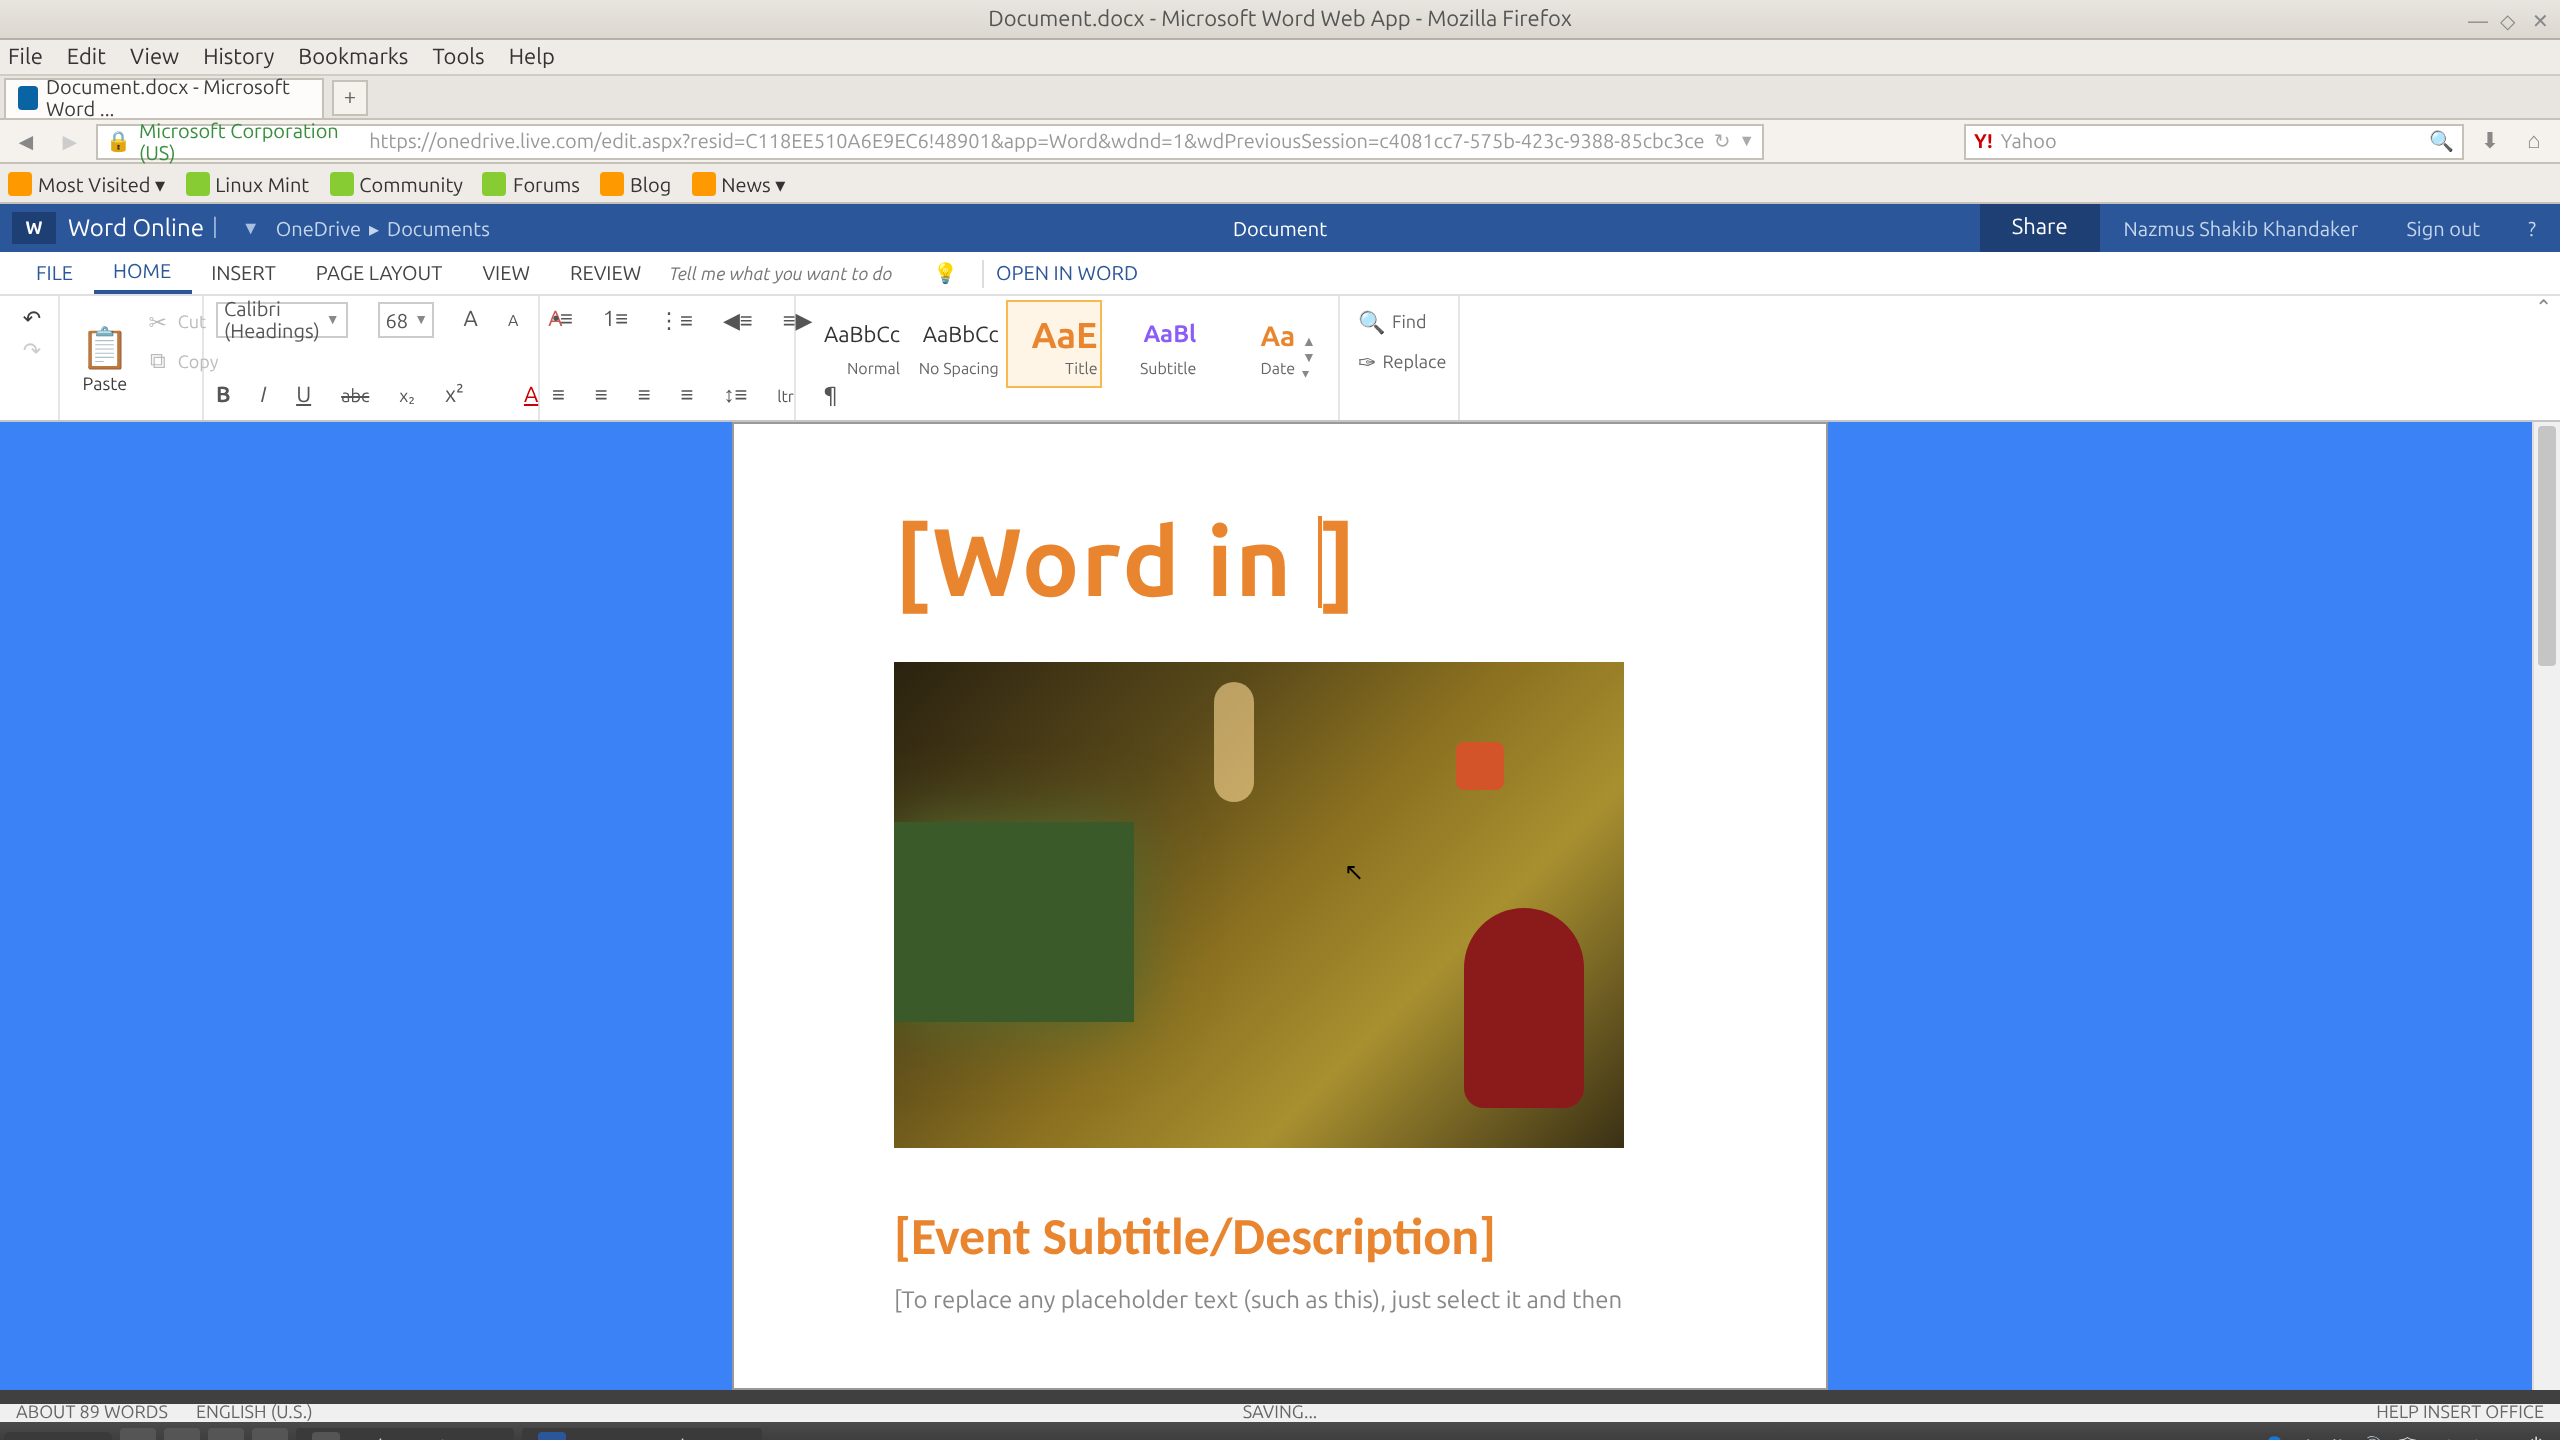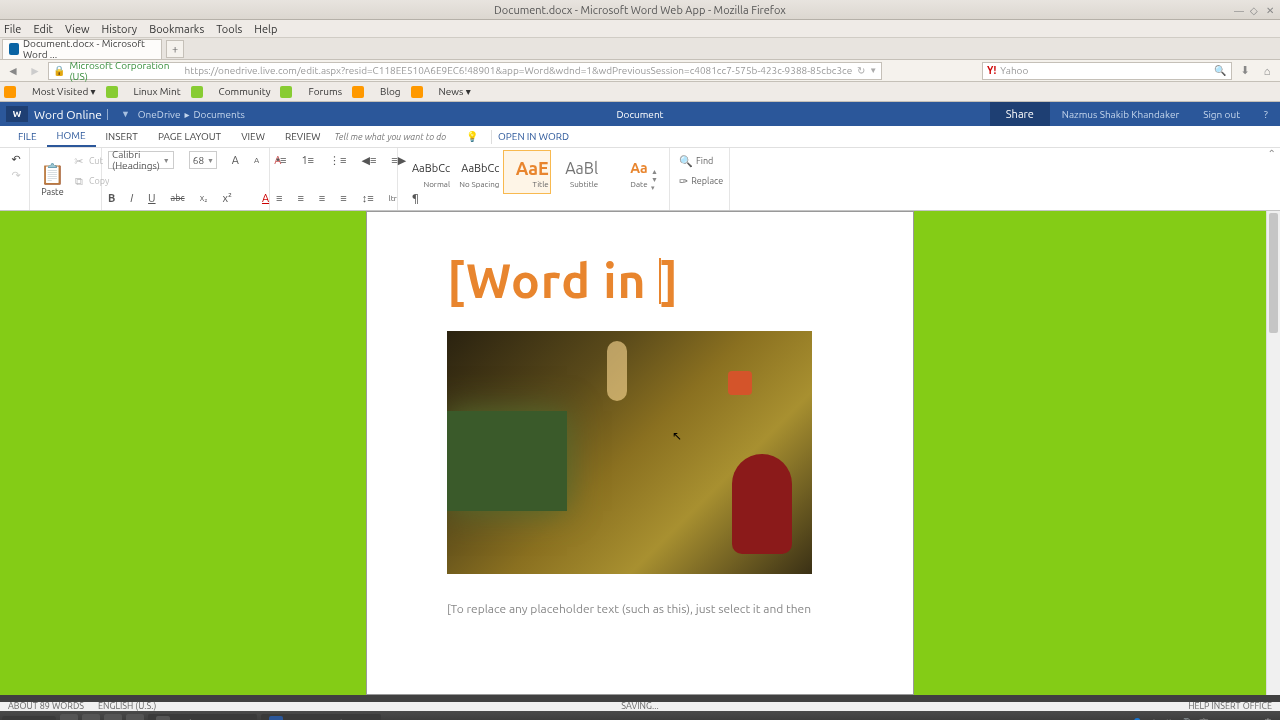--- a/index.html
+++ b/index.html
@@ -17,21 +17,21 @@
 .urlbar .navbtn{width:18px;text-align:center;color:#888;font-size:12px}
 .urlbar .addr{flex:0 0 780px;height:18px;background:#fff;border:1px solid #c5c0b8;display:flex;align-items:center;padding:0 4px;font-size:10px;color:#999;gap:4px}
 .urlbar .addr .lock{color:#6a6}
 .urlbar .addr .corp{color:#388e3c}
 .urlbar .addr .urltext{color:#999;white-space:nowrap;overflow:hidden}
 .urlbar .gap{flex:1}
 .urlbar .search{width:250px;height:18px;background:#fff;border:1px solid #c5c0b8;display:flex;align-items:center;padding:0 4px;font-size:10px;color:#999;gap:4px}
 .urlbar .search .y{color:#c00;font-weight:bold}
 .urlbar .tool{width:18px;text-align:center;color:#888}
 .bmbar{height:20px;background:#efebe7;display:flex;align-items:center;padding:0 4px;gap:10px;font-size:10px;border-bottom:1px solid #c5c0b8}
-.bmbar .bm{display:flex;align-items:center;gap:16px;color:#333}
+.bmbar .bm{display:flex;align-items:flex-end;gap:3px;color:#333}
 .bmbar .bm .ico{width:12px;height:12px;background:#f90;border-radius:2px}
 .word-header{height:24px;background:#2b579a;display:flex;align-items:center;color:#fff;font-size:11px}
 .word-header .logo{width:22px;height:16px;background:#1e3f73;margin:0 6px;display:flex;align-items:center;justify-content:center;font-weight:bold;font-size:9px}
 .word-header .app{font-size:12px}
 .word-header .chev{margin:0 8px;color:#a8c0e0;font-size:9px}
 .word-header .bc{color:#c5d6ec;font-size:10px}
 .word-header .docname{position:absolute;left:50%;transform:translateX(-50%);color:#fff;font-size:10px}
 .word-header .right{margin-left:auto;display:flex;align-items:center;height:100%}
 .word-header .share{background:#1e3f73;height:100%;padding:0 16px;display:flex;align-items:center;font-size:11px}
 .word-header .user,.word-header .signout,.word-header .help{padding:0 12px;color:#c5d6ec;font-size:10px}
@@ -52,23 +52,23 @@
 .btn-sm.dis{color:#bbb}
 .ico-sm{width:14px;height:14px;display:inline-flex;align-items:center;justify-content:center;font-size:11px}
 .font-row{display:flex;align-items:center;gap:15px;height:20px}
 .combo{height:18px;border:1px solid #ccc;font-size:10px;padding:0 3px;display:flex;align-items:center;background:#fff;color:#555}
 .combo .ar{font-size:7px;color:#888;margin-left:3px}
 .ib{width:20px;height:18px;display:inline-flex;align-items:center;justify-content:center;font-size:11px;color:#555}
 .style-tile{width:48px;height:44px;border:1px solid transparent;display:flex;flex-direction:column;align-items:flex-end;justify-content:center;font-size:8px;color:#666;padding:1px}
 .style-tile.sel{border-color:#f8b94f;background:#fef5e7}
 .style-tile .preview{font-size:11px;color:#333;height:24px;display:flex;align-items:center}
 .style-tile.title .preview{color:#e8852e;font-size:18px;font-weight:bold}
-.style-tile.subtitle .preview{color:#737373;font-size:16px;font-weight:normal}
+.style-tile.subtitle .preview{color:#8b5cf6;font-size:12px;font-weight:bold}
 .style-tile.date .preview{color:#e8852e;font-size:14px;font-weight:bold}
-.canvas{height:484px;background:#84cc16;overflow:hidden;position:relative;display:flex;justify-content:center}
+.canvas{height:484px;background:#3b82f6;overflow:hidden;position:relative;display:flex;justify-content:center}
 .page{width:548px;background:#fff;margin-top:0;border:1px solid #999;padding:40px 80px 20px 80px}
 .doc-title{font-size:48px;font-weight:bold;color:#e8852e;font-family:Calibri,Arial;margin-bottom:20px;letter-spacing:1px}
 .cursor{display:inline-block;width:2px;height:46px;background:#e8852e;vertical-align:baseline;position:relative;top:6px}
 .doc-img{width:365px;height:243px;background:linear-gradient(135deg,#2a2210 0%,#5a4a1a 30%,#8a7020 50%,#a89030 70%,#3a3015 100%);position:relative;margin-bottom:28px;overflow:hidden}
 .doc-img::before{content:"";position:absolute;left:0;top:80px;width:120px;height:100px;background:#3a5a2a;box-shadow:0 0 30px #556b2f}
 .doc-img::after{content:"";position:absolute;right:20px;bottom:20px;width:60px;height:100px;background:#8b1a1a;border-radius:30px 30px 10px 10px}
 .doc-img .light1{position:absolute;top:10px;left:160px;width:20px;height:60px;background:rgba(255,220,150,.6);border-radius:10px}
 .doc-img .light2{position:absolute;top:40px;right:60px;width:24px;height:24px;background:#d4542a;border-radius:4px}
 .doc-sub{font-size:26px;font-weight:bold;color:#e8852e;font-family:Calibri,Arial;line-height:1.3}
 .doc-body{font-size:12px;color:#888;margin-top:8px}
@@ -320,20 +320,21 @@
 
 <div class="canvas">
   <div class="page">
     <div class="doc-title">
       <span>[Word in </span><span class="cursor"></span><span>]</span>
     </div>
     <div class="doc-img">
       <div class="light1"></div>
         <div class="light2"></div>
     </div>
+    <div class="doc-sub">[Event Subtitle/Description]</div>
     <div class="doc-body">[To replace any placeholder text (such as this), just select it and then</div>
   </div>
   <div class="scrollbar">
       <div class="thumb"></div>
     </div>
   <div class="mouse">↖</div>
 </div>
 
 <div class="statusbar">
   <span>ABOUT 89 WORDS</span>

